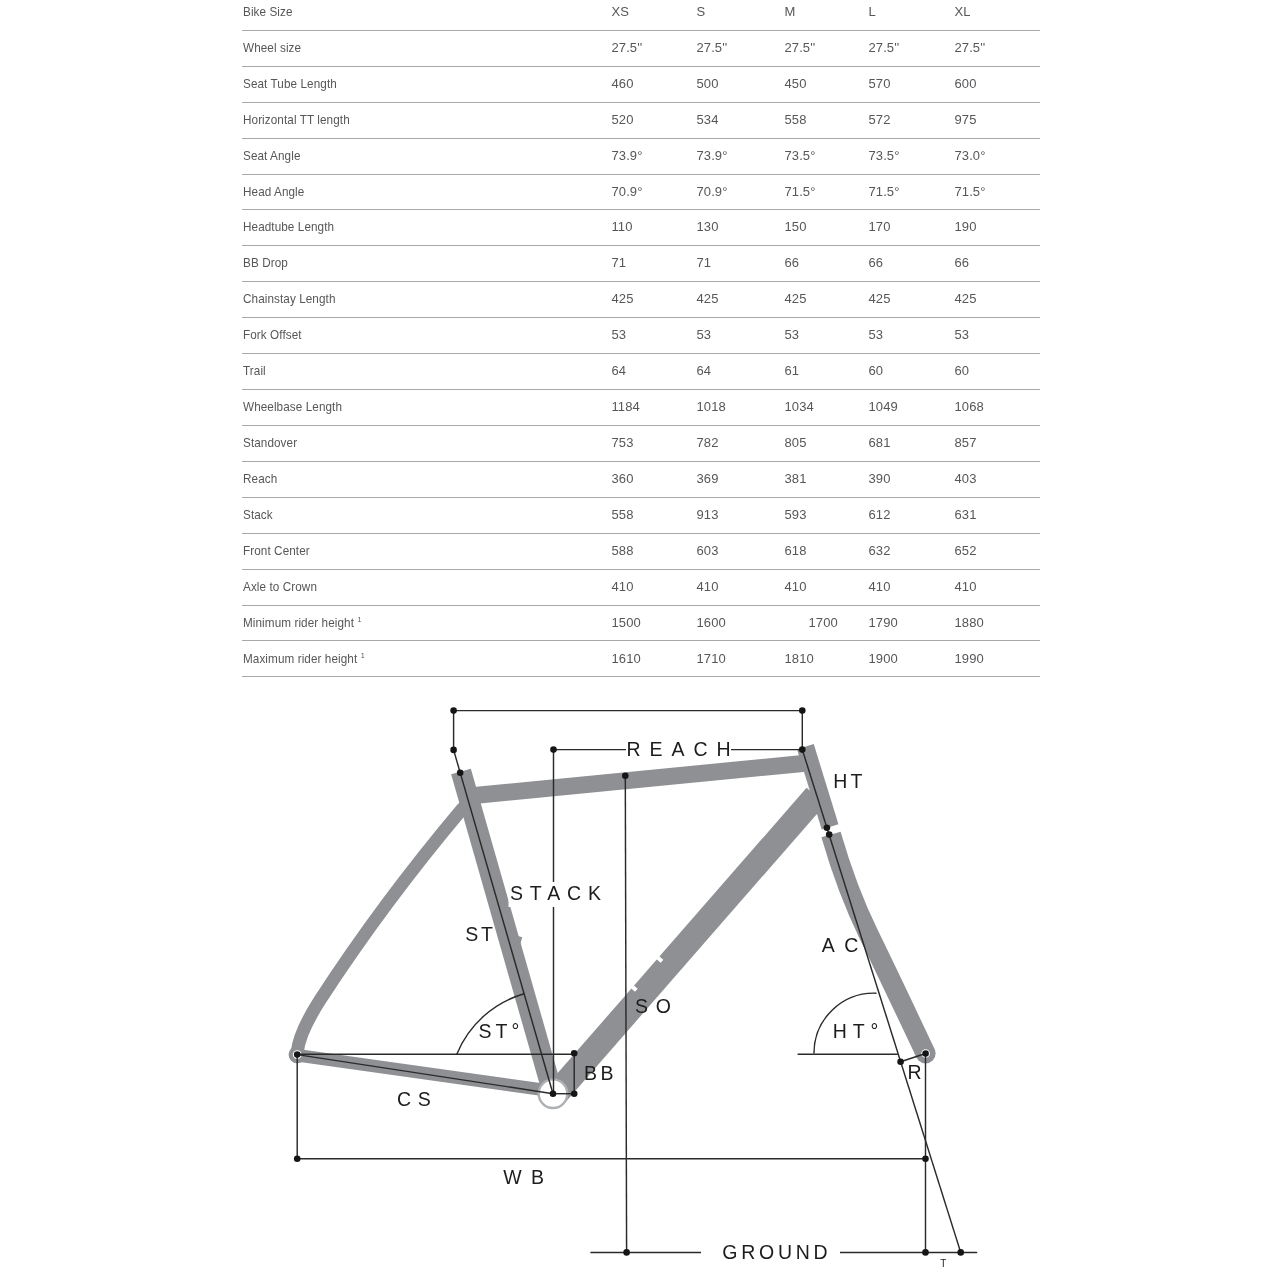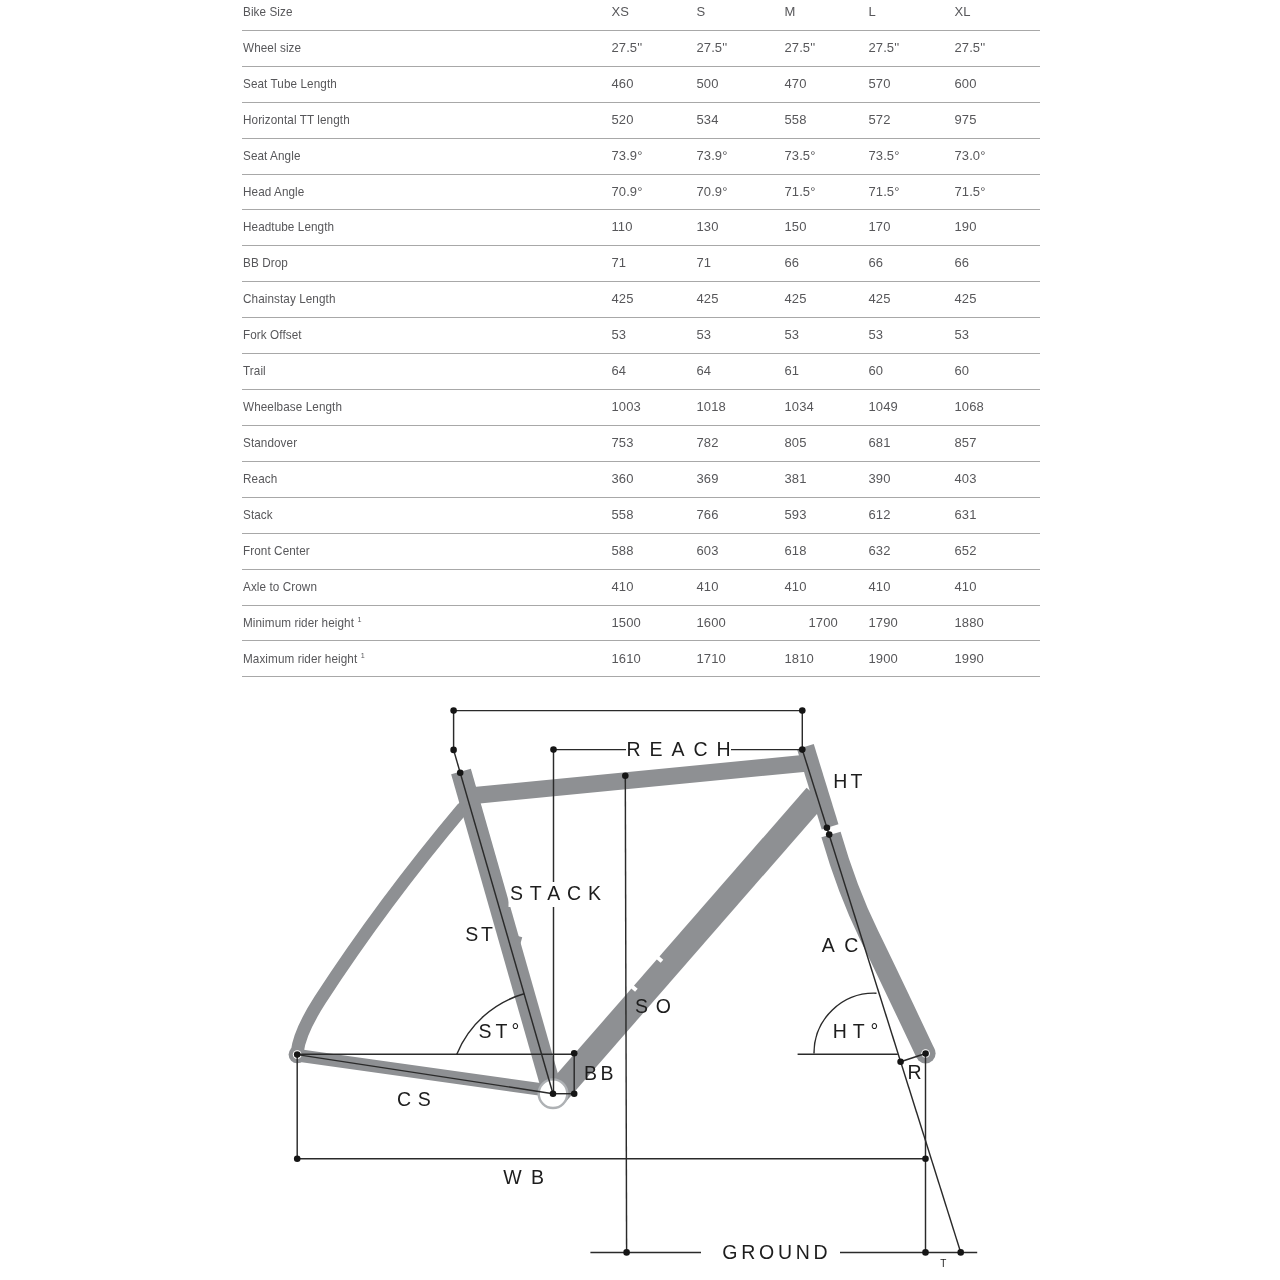--- a/index.html
+++ b/index.html
@@ -30,21 +30,21 @@
       <span style="left:454px">27.5''</span>
       <span style="left:542px">27.5''</span>
       <span style="left:626px">27.5''</span>
       <span style="left:712px">27.5''</span>
     </div>
 
 <div class="tr" style="left:242.5px;top:73.7px">
       <span class="lab" style="left:0px">Seat Tube Length</span>
       <span style="left:369px">460</span>
       <span style="left:454px">500</span>
-      <span style="left:542px">470</span>
+      <span style="left:542px">450</span>
       <span style="left:626px">570</span>
       <span style="left:712px">600</span>
     </div>
 
 <div class="tr" style="left:242.5px;top:109.7px">
       <span class="lab" style="left:0px">Horizontal TT length</span>
       <span style="left:369px">520</span>
       <span style="left:454px">534</span>
       <span style="left:542px">558</span>
       <span style="left:626px">572</span>
@@ -109,21 +109,21 @@
       <span class="lab" style="left:0px">Trail</span>
       <span style="left:369px">64</span>
       <span style="left:454px">64</span>
       <span style="left:542px">61</span>
       <span style="left:626px">60</span>
       <span style="left:712px">60</span>
     </div>
 
 <div class="tr" style="left:242.5px;top:397.0px">
       <span class="lab" style="left:0px">Wheelbase Length</span>
-      <span style="left:369px">1003</span>
+      <span style="left:369px">1184</span>
       <span style="left:454px">1018</span>
       <span style="left:542px">1034</span>
       <span style="left:626px">1049</span>
       <span style="left:712px">1068</span>
     </div>
 
 <div class="tr" style="left:242.5px;top:432.9px">
       <span class="lab" style="left:0px">Standover</span>
       <span style="left:369px">753</span>
       <span style="left:454px">782</span>
@@ -137,21 +137,21 @@
       <span style="left:369px">360</span>
       <span style="left:454px">369</span>
       <span style="left:542px">381</span>
       <span style="left:626px">390</span>
       <span style="left:712px">403</span>
     </div>
 
 <div class="tr" style="left:242.5px;top:504.8px">
       <span class="lab" style="left:0px">Stack</span>
       <span style="left:369px">558</span>
-      <span style="left:454px">766</span>
+      <span style="left:454px">913</span>
       <span style="left:542px">593</span>
       <span style="left:626px">612</span>
       <span style="left:712px">631</span>
     </div>
 
 <div class="tr" style="left:242.5px;top:540.7px">
       <span class="lab" style="left:0px">Front Center</span>
       <span style="left:369px">588</span>
       <span style="left:454px">603</span>
       <span style="left:542px">618</span>

